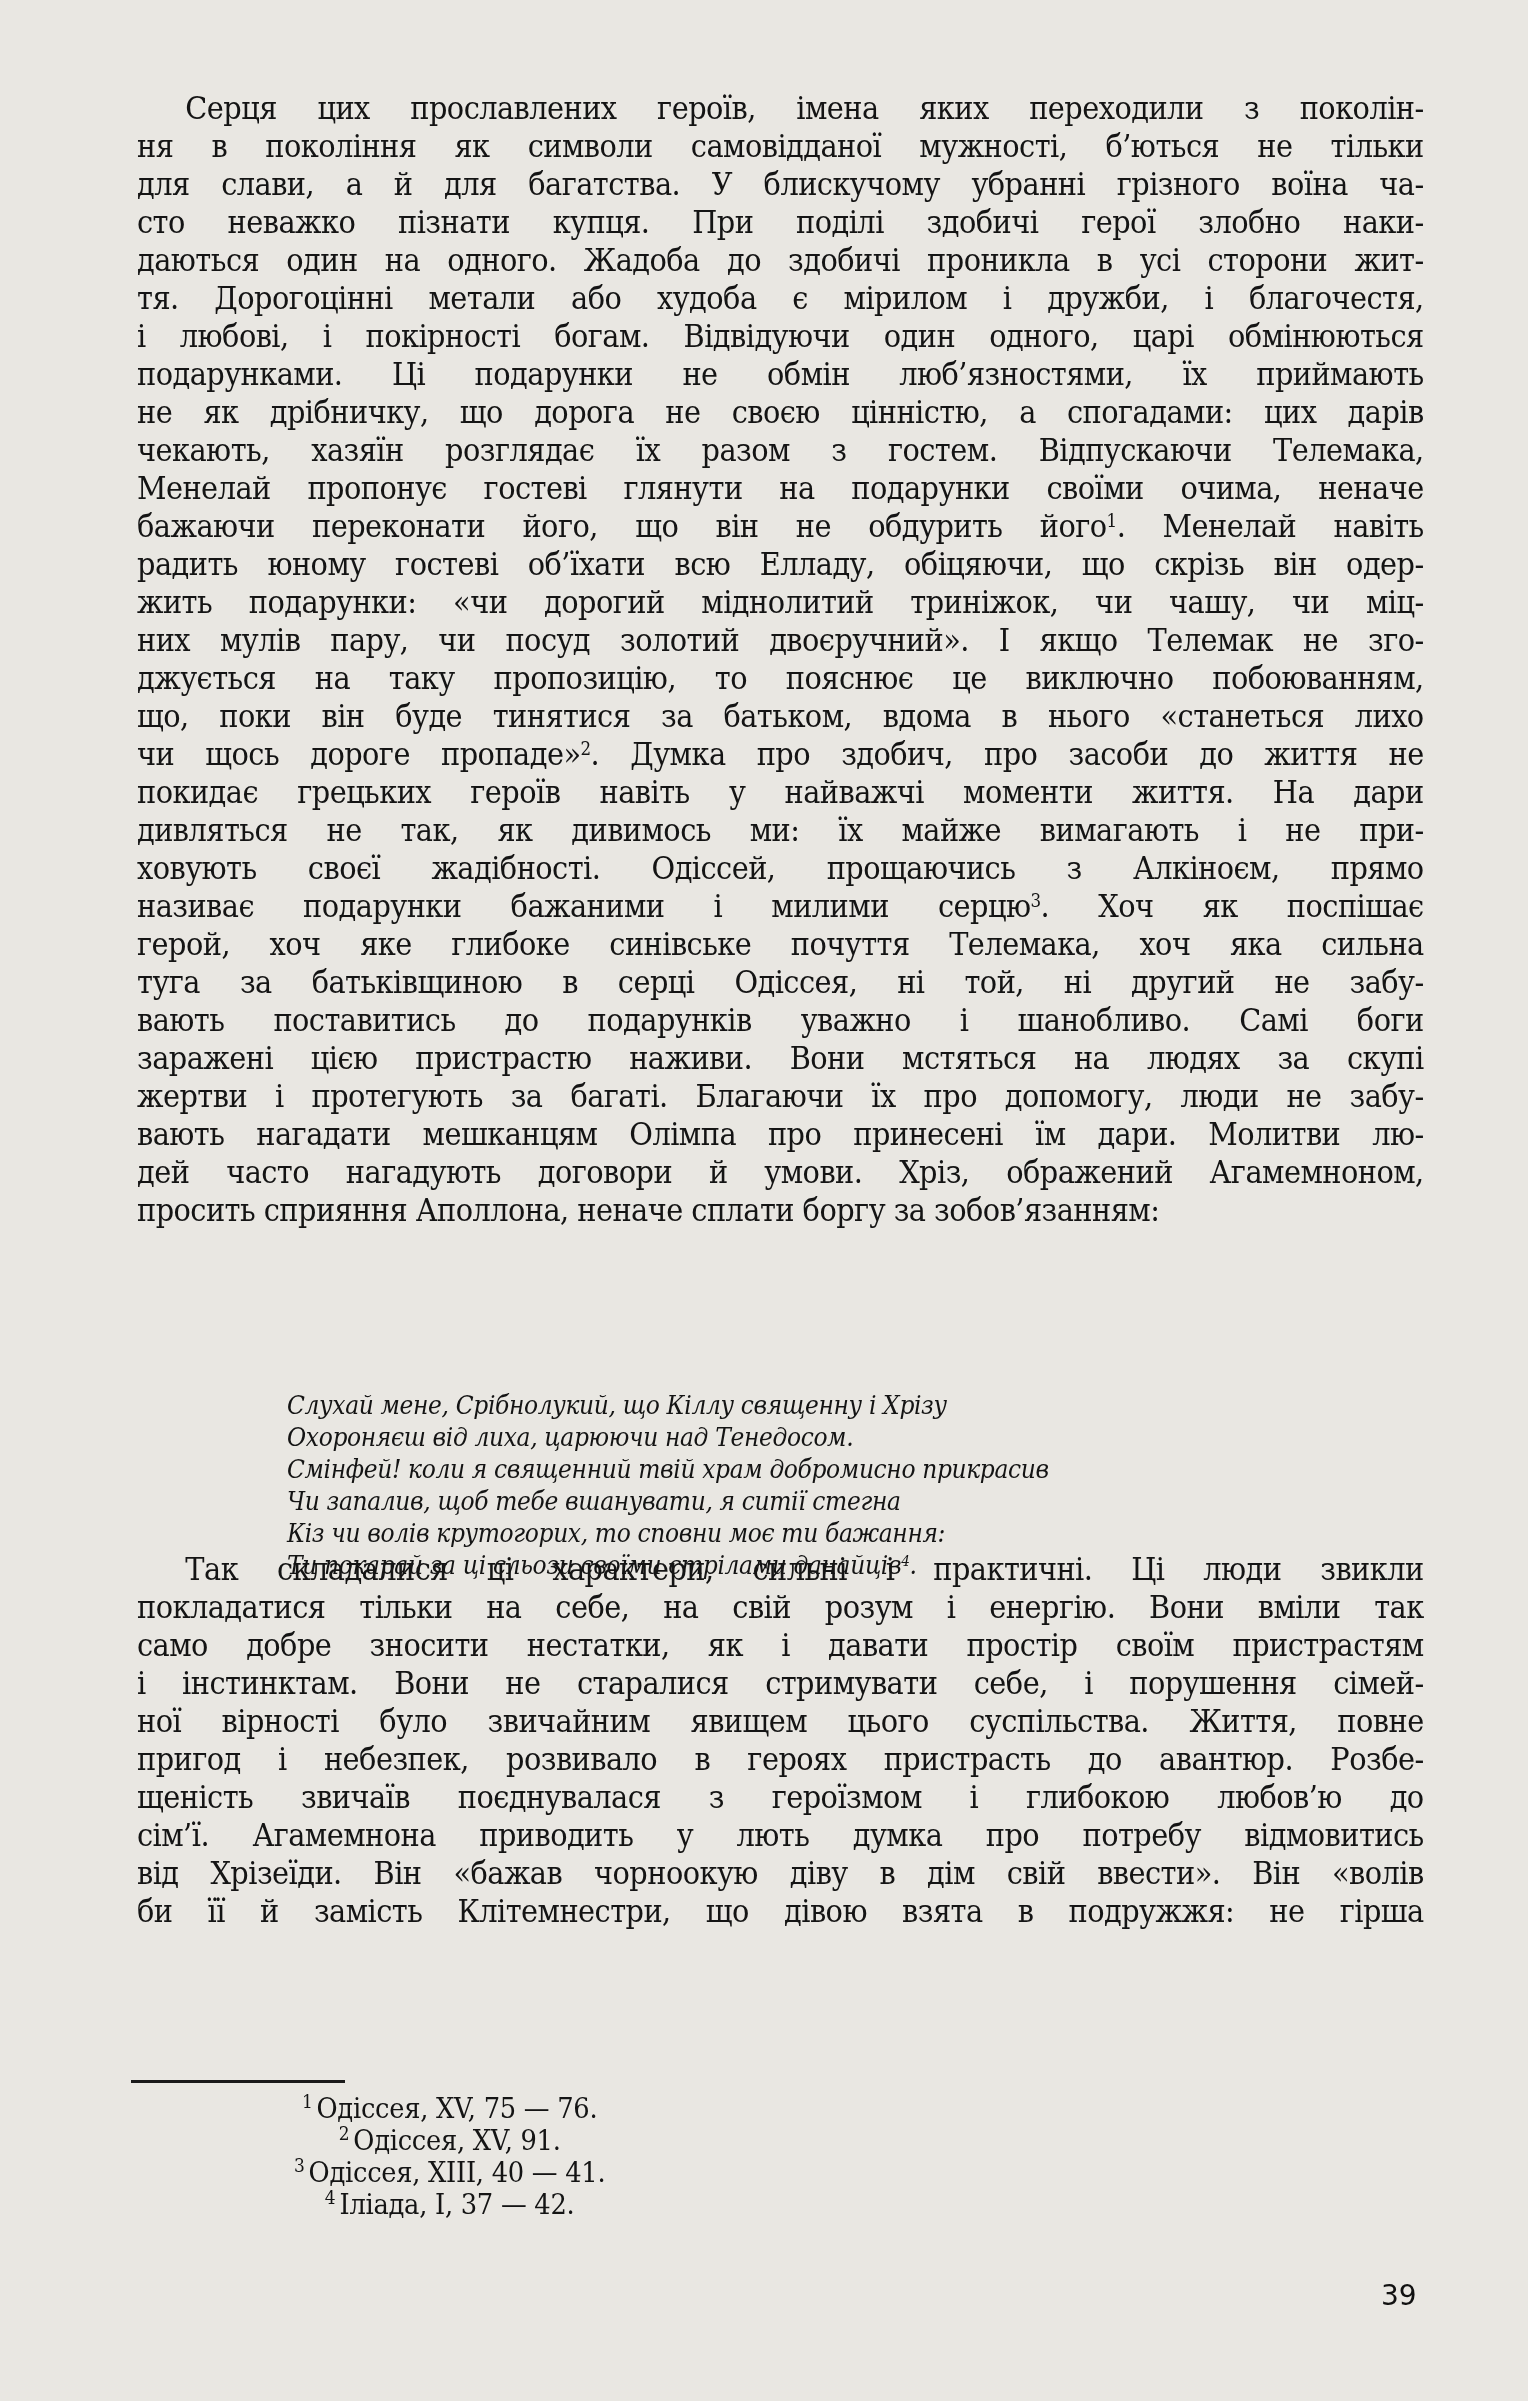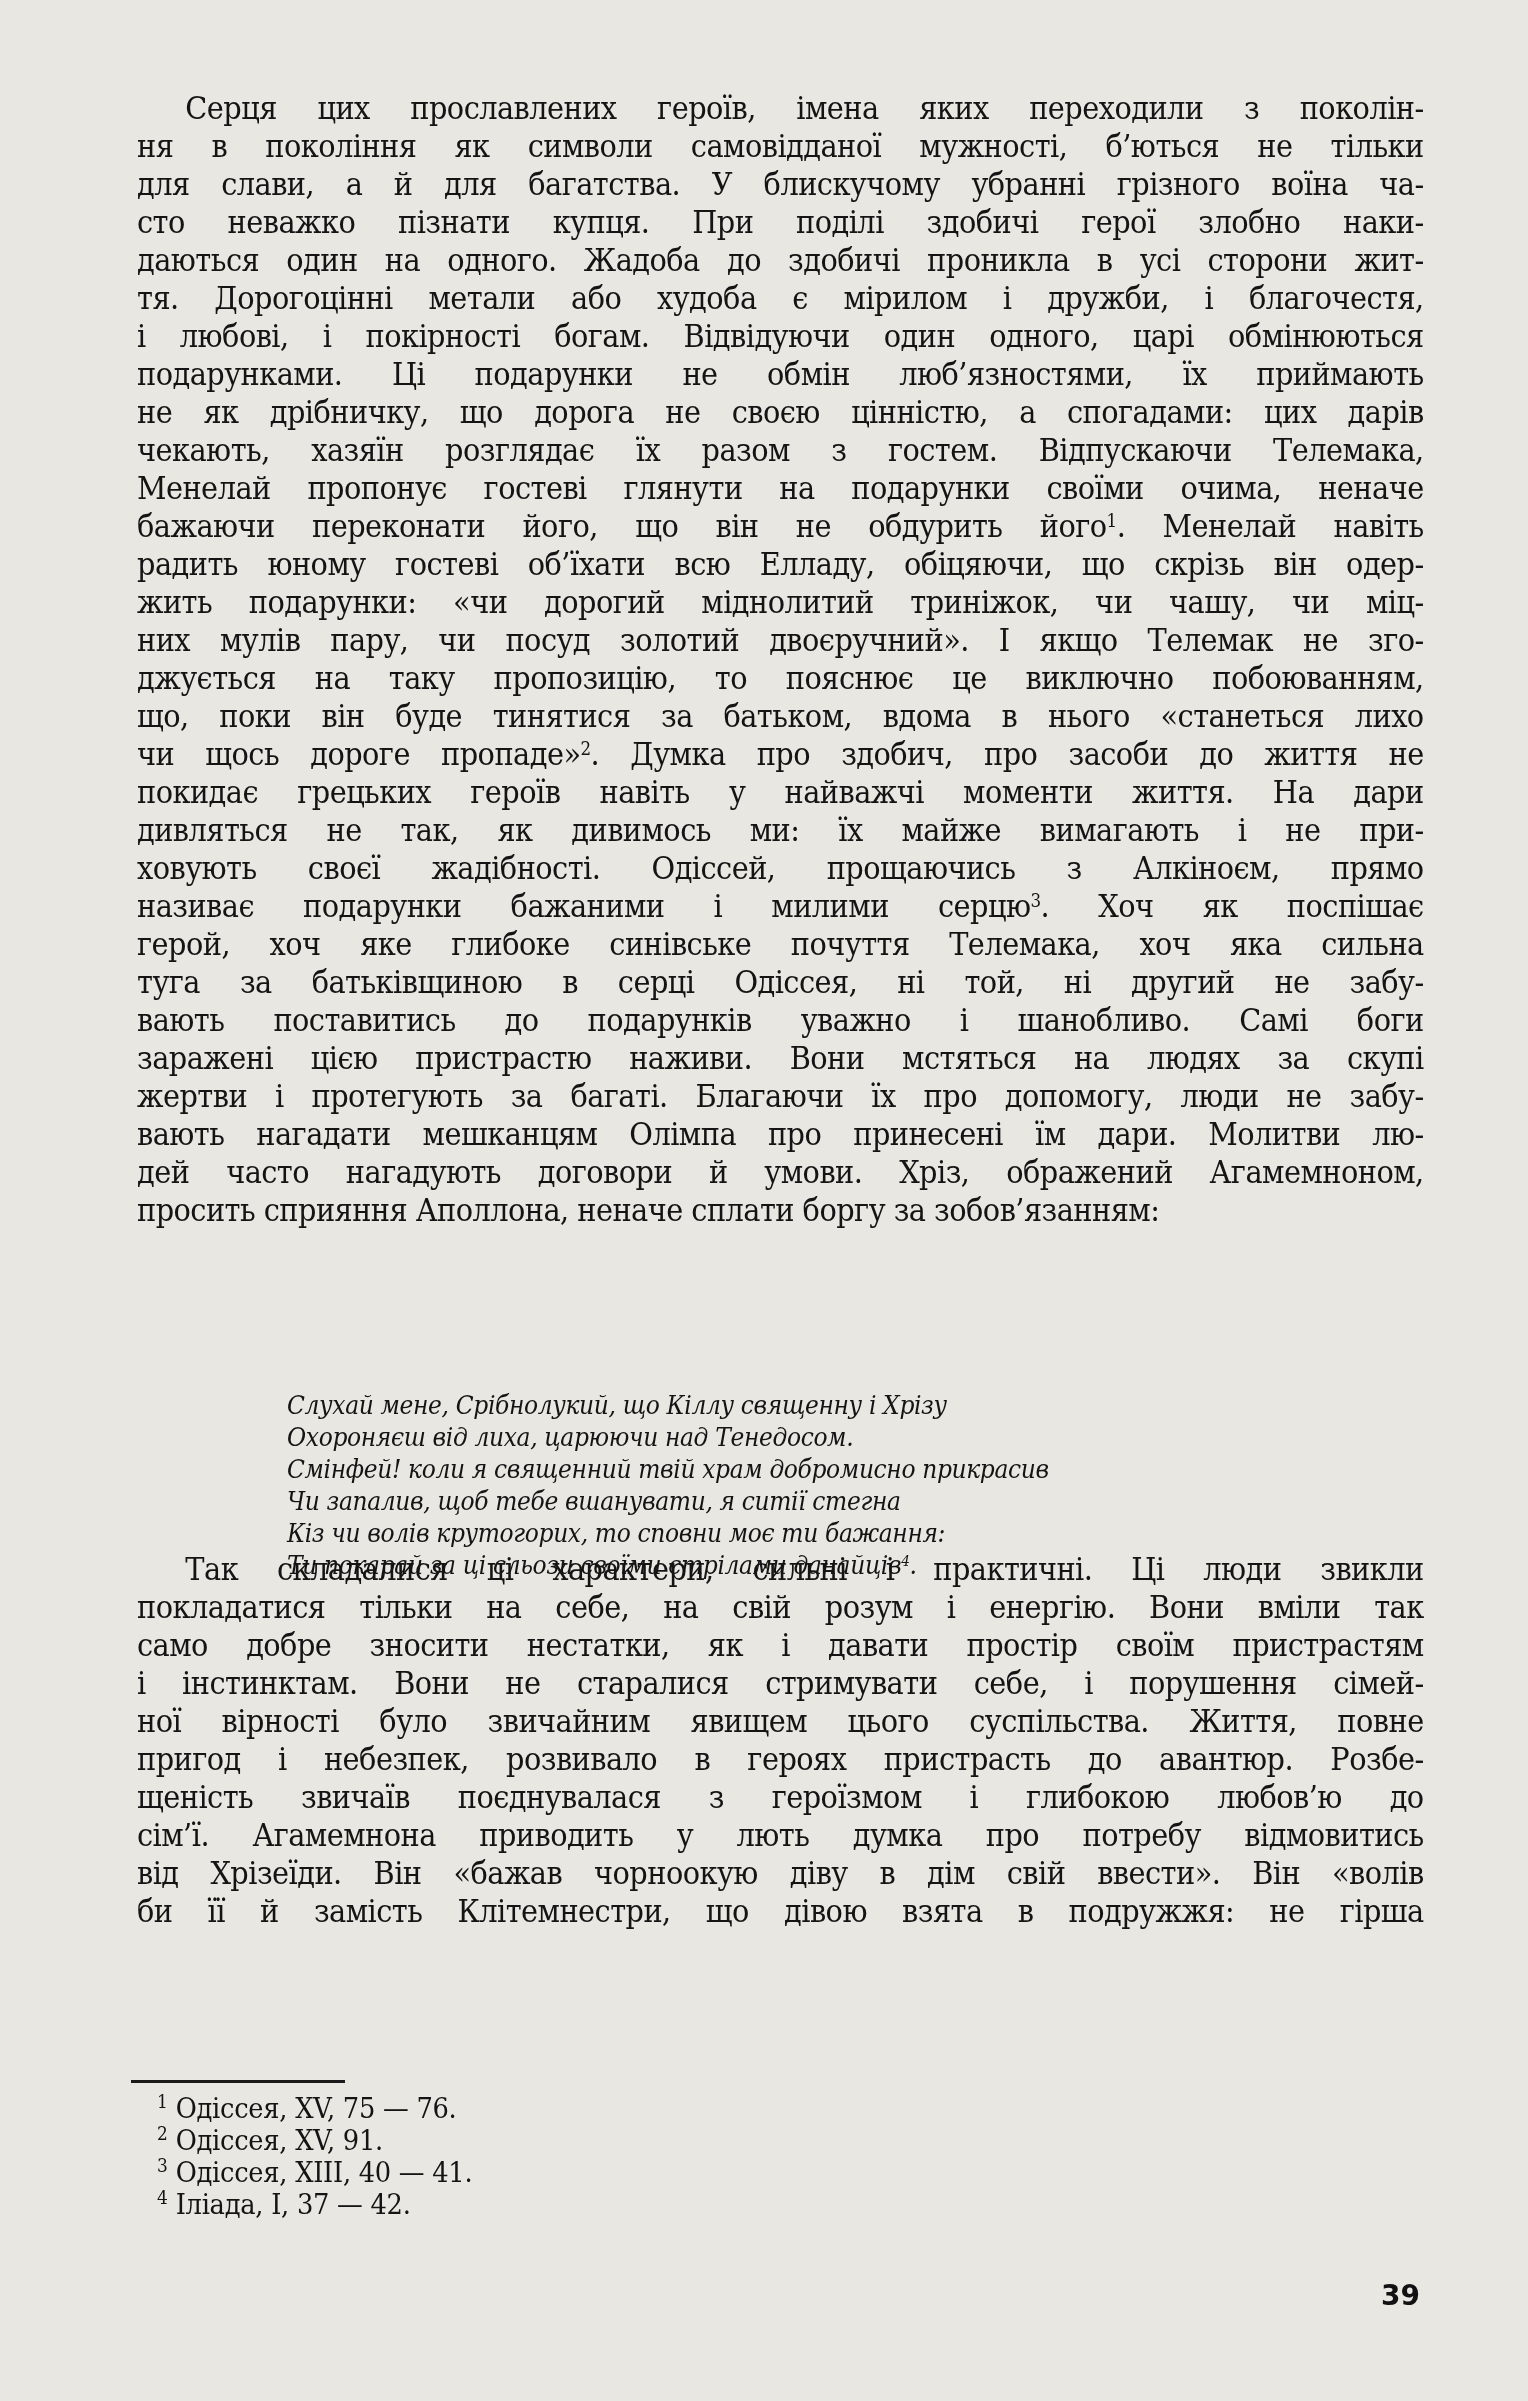--- a/index.html
+++ b/index.html
@@ -75,23 +75,24 @@
     .fn-rule {
       position: absolute;
       left: 131px;
       top: 2080px;
       width: 214px;
       height: 2.8px;
       background: #1a1a1a;
     }
     .footnotes {
       position: absolute;
-      left: 157px;
+      left: 150px;
       top: 2093px;
       width: 647px;
+      text-align: center;
     }
     .fn {
       display: block;
       font-size: 28px;
       line-height: 32px;
       height: 32px;
       white-space: nowrap;
       letter-spacing: -0.3px;
       transform: scaleX(0.92);
       transform-origin: left center;
@@ -106,21 +107,21 @@
       width: 20.3px;
       font-size: 18.5px;
       vertical-align: 0.55em;
       line-height: 0;
     }
     .page-number {
       position: absolute;
       left: 1381px;
       top: 2279px;
       font-family: "DejaVu Sans", "Liberation Sans", sans-serif;
-      font-weight: bold;
+      font-weight: normal;
       font-size: 28px;
       color: #111;
     }
   </style>
 </head>
 <body style="background: rgb(233, 231, 226); color: rgb(20, 20, 20);">
 
 <main class="page">
   <p class="para">
     <span class="line indent"><span class="ind"></span><span>Серця цих прославлених героїв, імена яких переходили з поколін-</span></span>

